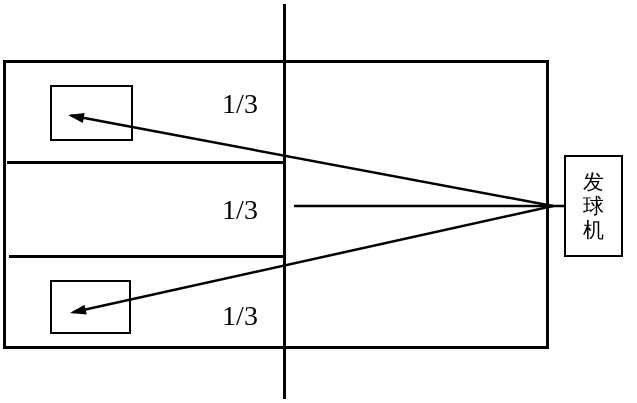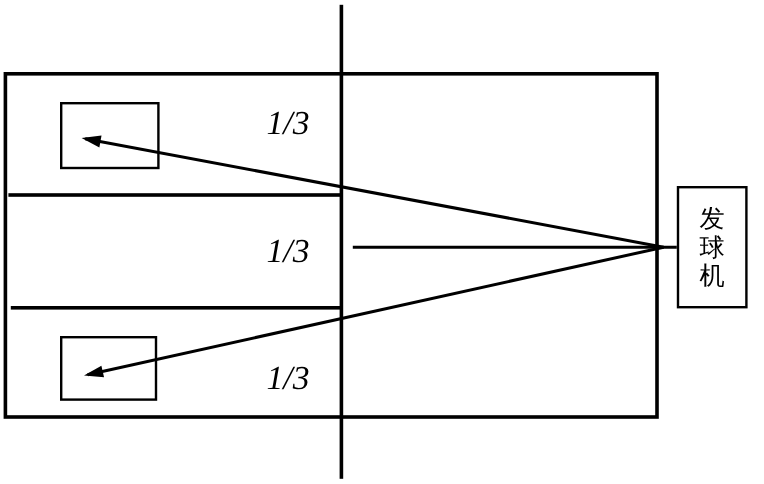--- a/index.html
+++ b/index.html
@@ -30,21 +30,20 @@
   .divider.d1{left:7px;top:161px;width:278px;}
   .divider.d2{left:9px;top:255px;width:276px;}
   .target{border:2.5px solid var(--line-color);background:transparent;z-index:1;}
   .target.t1{left:50px;top:85px;width:83px;height:56px;}
   .target.t2{left:50px;top:280px;width:81px;height:54px;}
   .zone-label{
     width:44px;text-align:center;
     font-size:28px;line-height:1;
     color:var(--text-color);
     z-index:3;
-    font-style:italic;
   }
   .zone-label.z1{left:218px;top:90px;}
   .zone-label.z2{left:218px;top:196px;}
   .zone-label.z3{left:218px;top:302px;}
   .machine-box{
     left:564px;top:155px;width:59px;height:102px;
     border:2px solid var(--line-color);
     display:flex;align-items:center;justify-content:center;
     z-index:1;
   }

